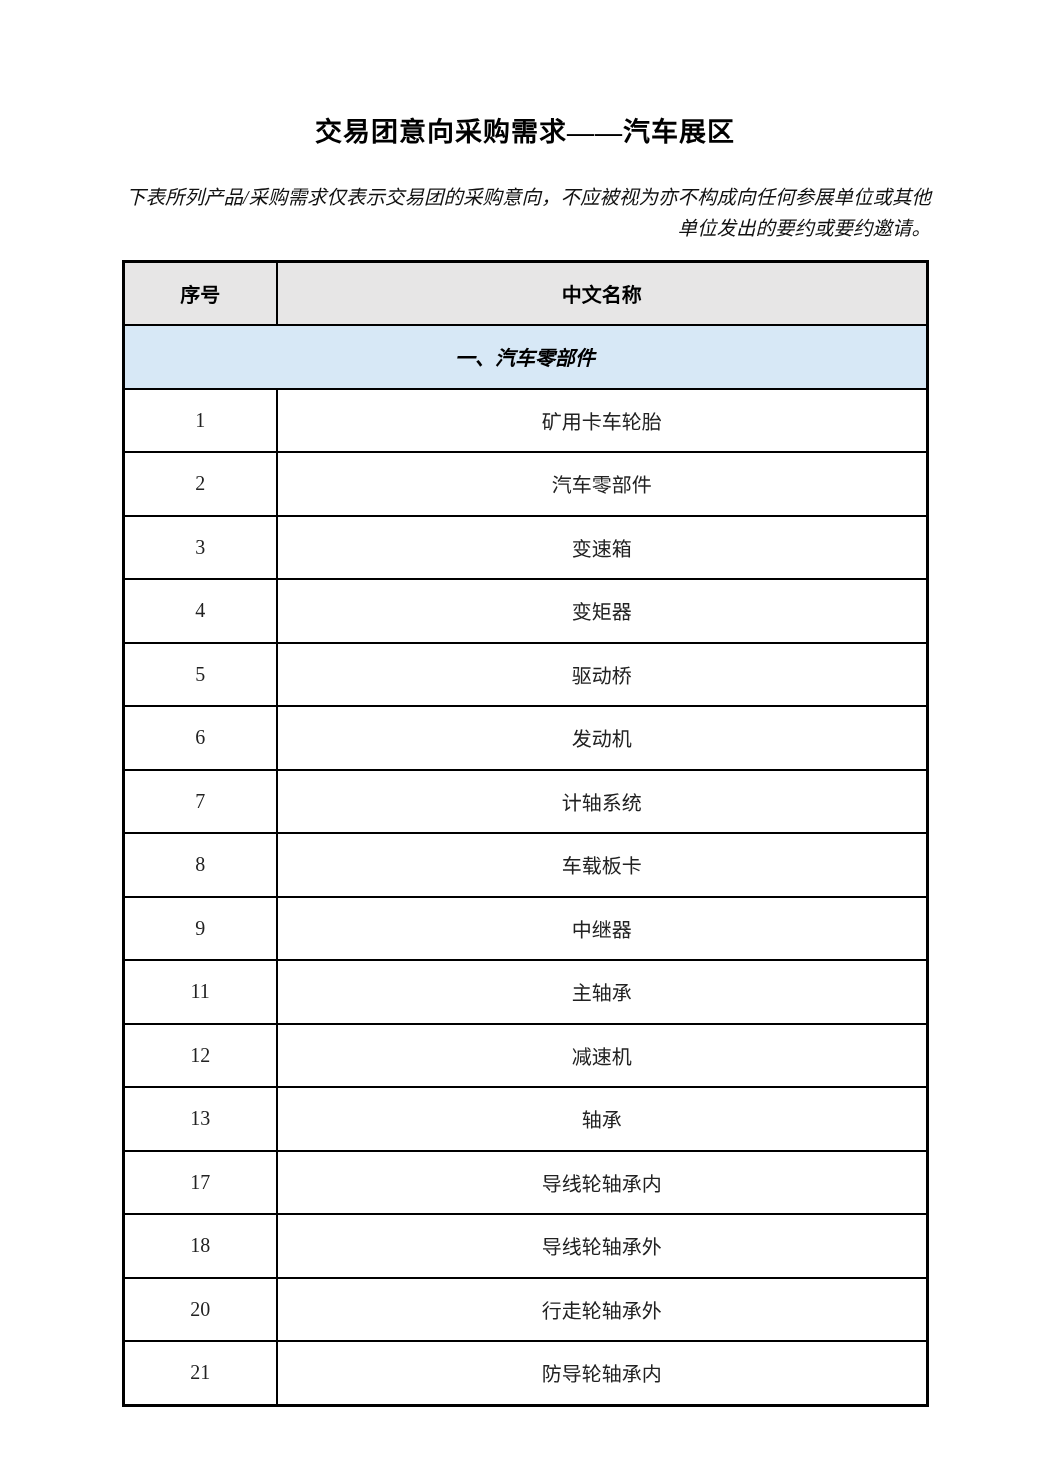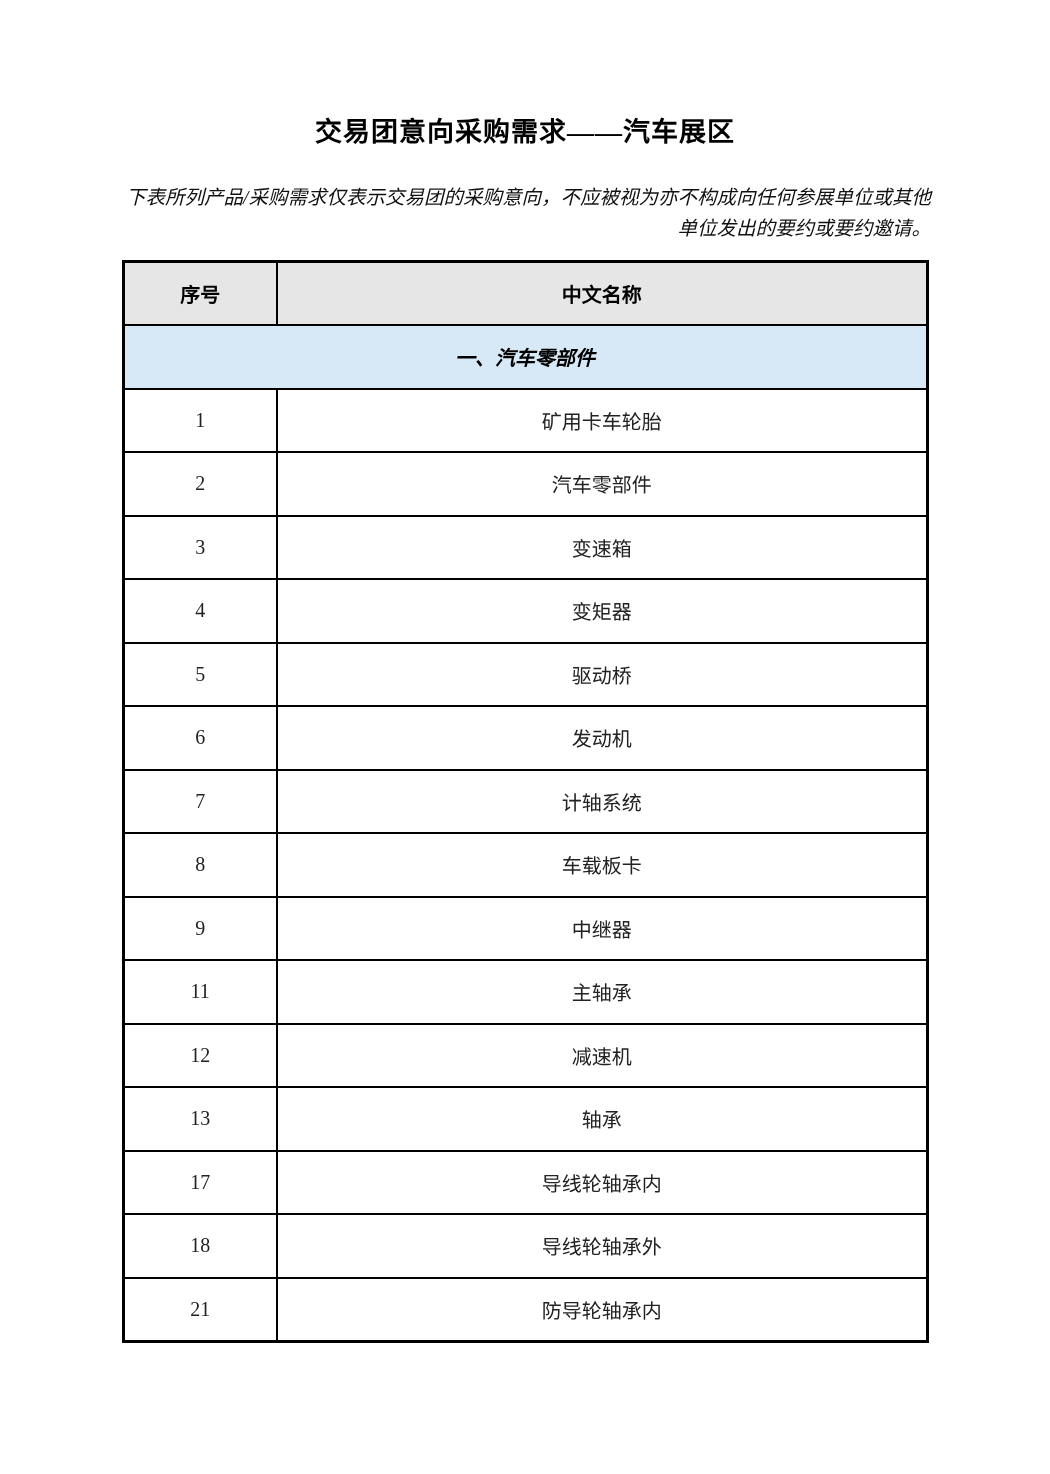--- a/index.html
+++ b/index.html
@@ -168,20 +168,24 @@
     <td class="no-cell">17</td>
     <td class="name-cell">导线轮轴承内</td>
   </tr>
 
   <tr>
     <td class="no-cell">18</td>
     <td class="name-cell">导线轮轴承外</td>
   </tr>
 
 
+  <tr>
+    <td class="no-cell">20</td>
+    <td class="name-cell">行走轮轴承外</td>
+  </tr>
 
   <tr>
     <td class="no-cell">21</td>
     <td class="name-cell">防导轮轴承内</td>
   </tr>
 </tbody>
   </table>
 
 </div>
 

